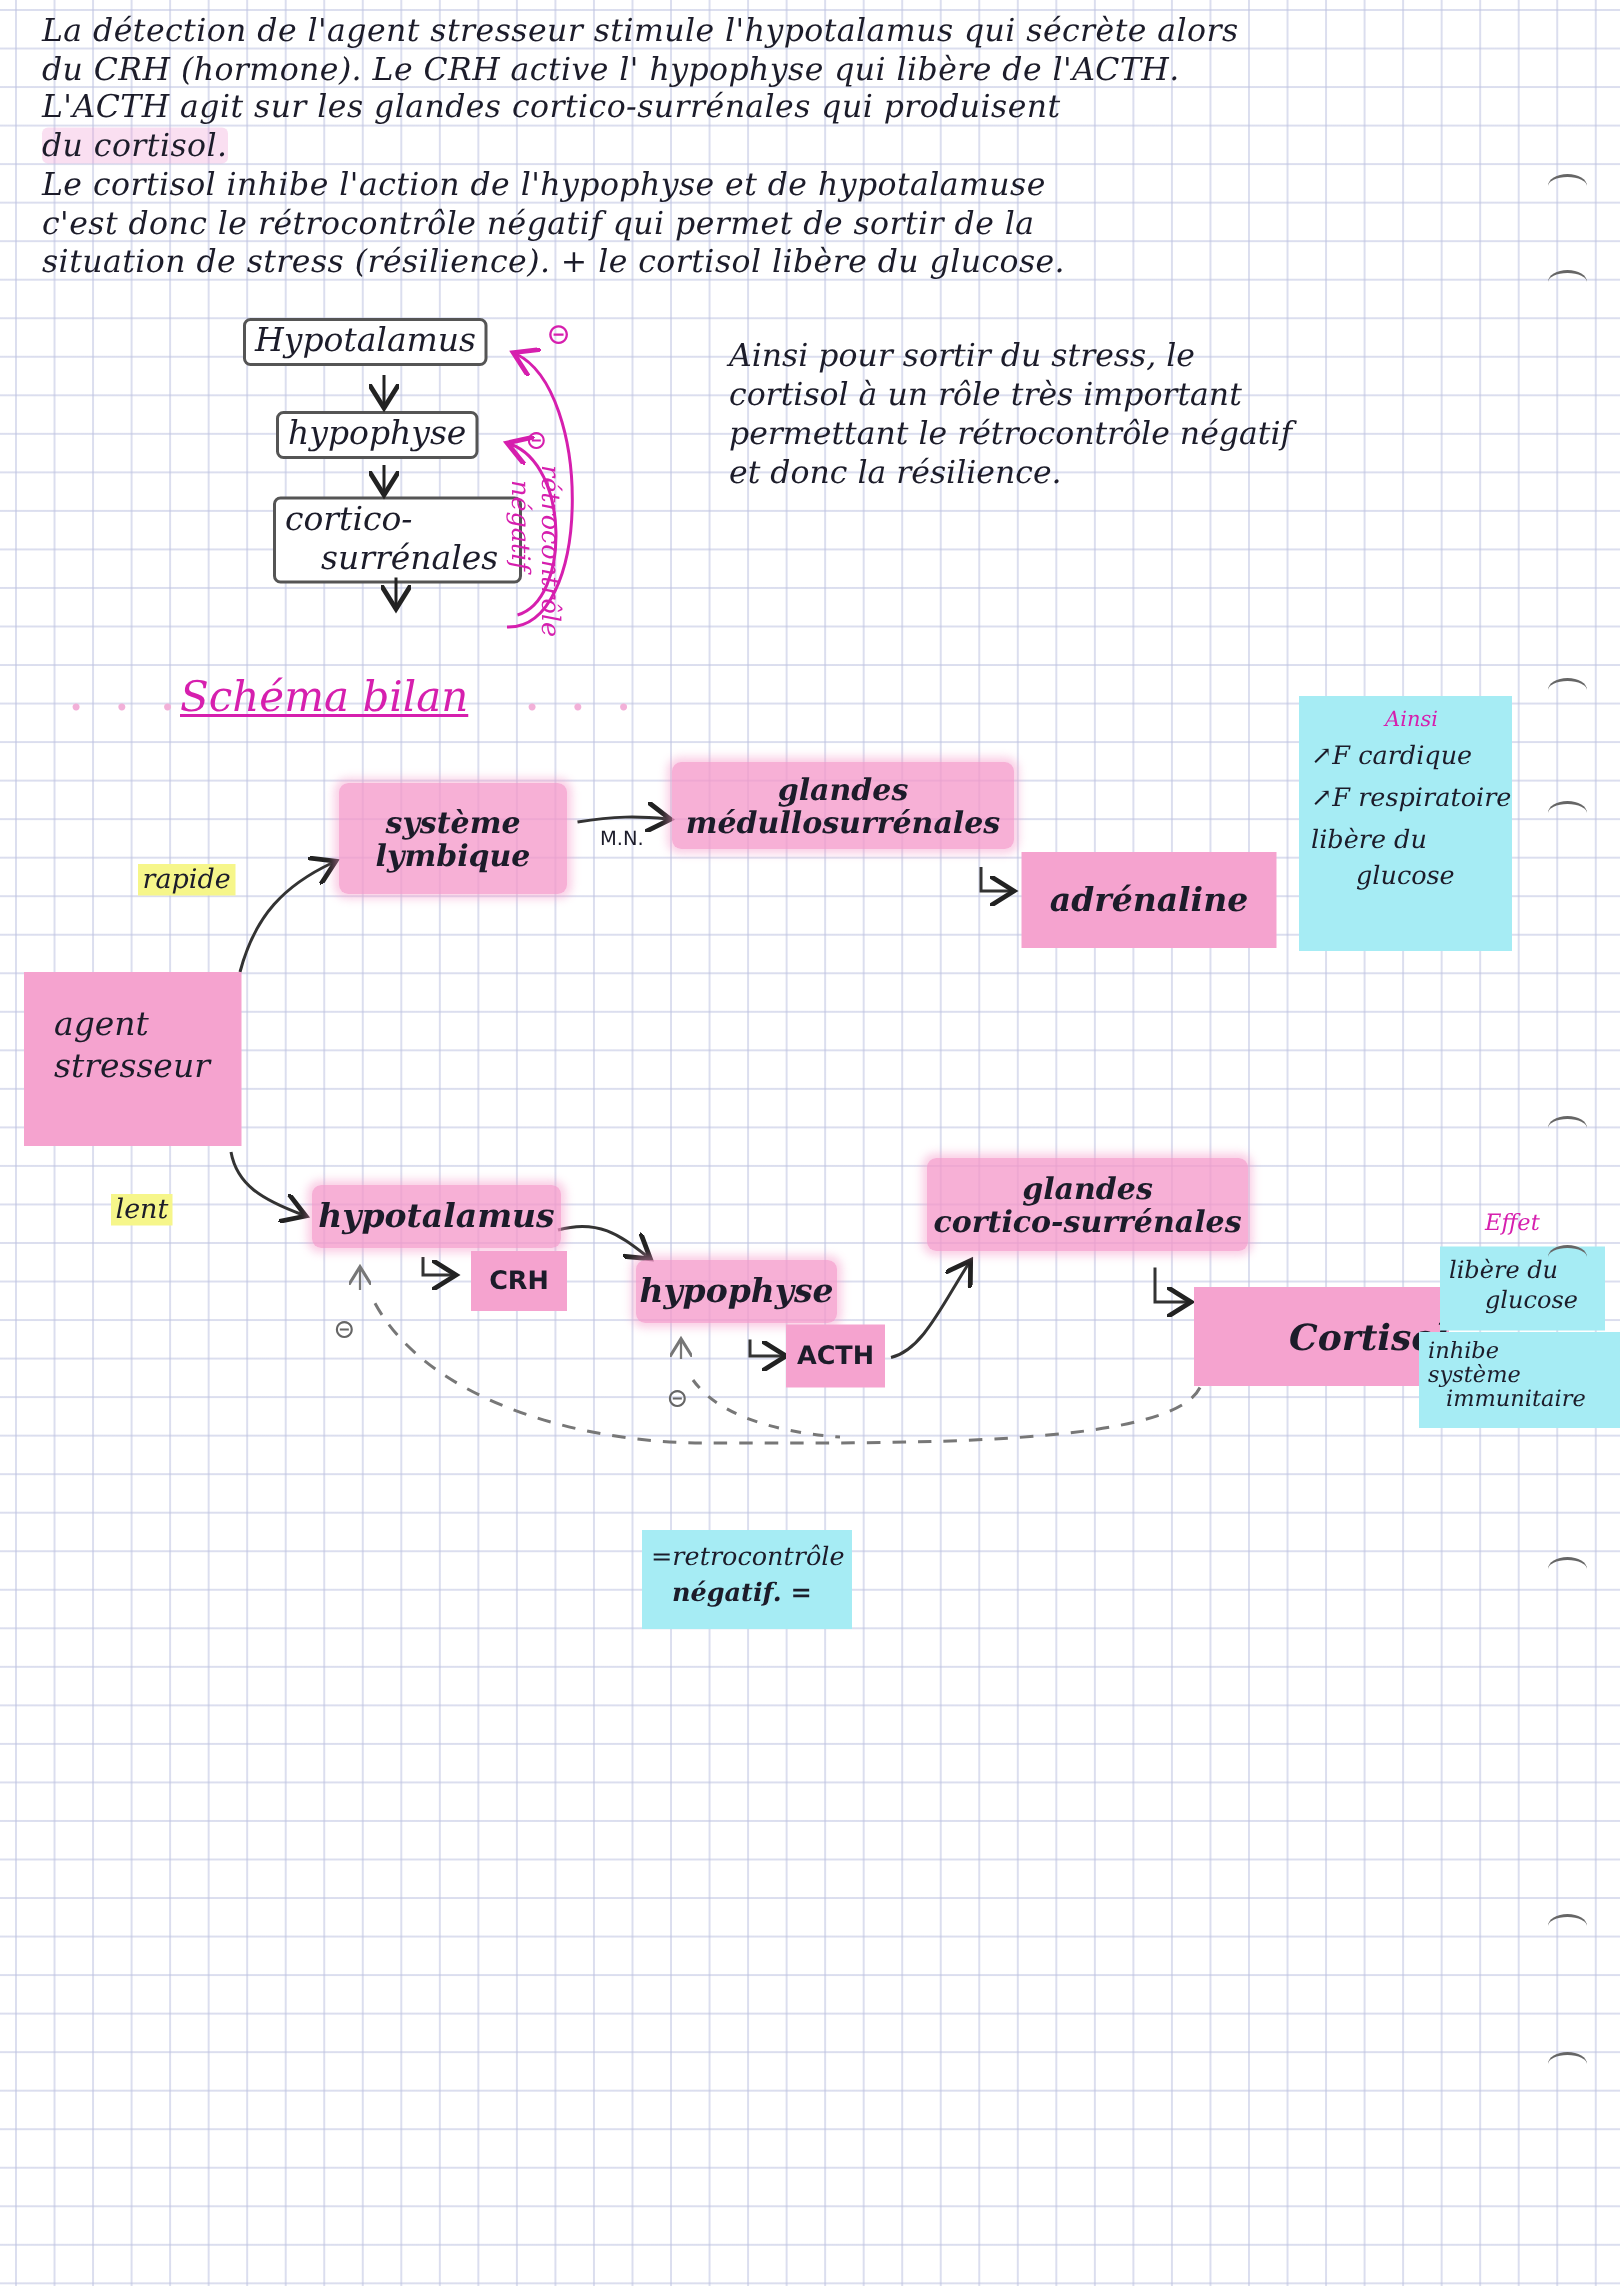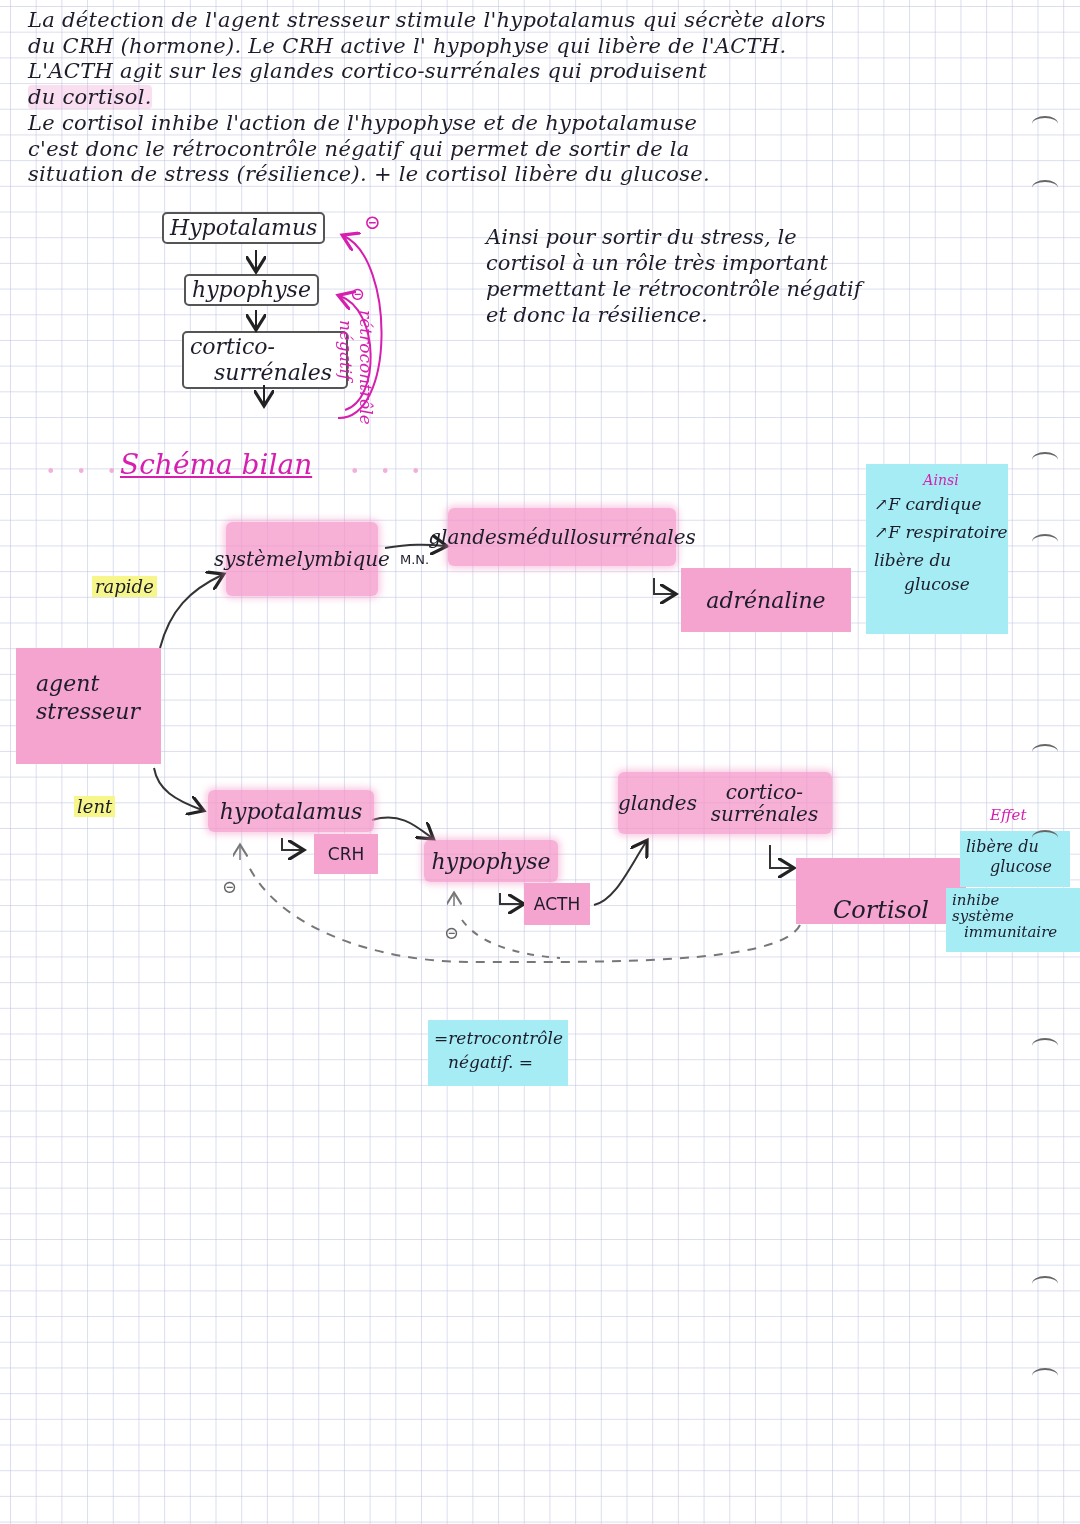--- a/index.html
+++ b/index.html
@@ -15,21 +15,21 @@
     color:#1c1c2a;
   }
   .abs { position:absolute; }
   .hand { font-family:"DejaVu Serif", serif; font-style:italic; }
   .para { left:28px; width:1010px; font-size:21px; line-height:25.7px; letter-spacing:0.3px; }
   .hl { background:rgba(240,150,210,0.30); border-radius:4px; }
   .box-outline { border:2px solid #555; border-radius:5px; padding:1px 6px; background:#fff; font-size:22px; line-height:26px; }
   .pink { background:#f5a3cf; }
   .pink-soft { background:rgba(244,150,200,0.75); border-radius:6px; box-shadow:0 0 6px 3px rgba(244,150,200,0.45); }
   .cyan { background:#a6ecf4; }
-  .centered { display:flex; flex-direction:row; align-items:center; justify-content:center; text-align:center; }
+  .centered { display:flex; flex-direction:column; align-items:center; justify-content:center; text-align:center;font-weight:bold; }
   .label-yellow { background:#f6f68a; padding:0 3px; }
   .magenta { color:#d61fae; }
   .holes { position:absolute; right:22px; width:26px; height:14px; border-top:2px solid #666; border-radius:50% 50% 0 0; }
   svg { position:absolute; left:0; top:0; overflow:visible; }
 </style>
 </head>
 <body>
 
 <div class="abs para hand" style="top:8px;">
   <div>La détection de l'agent stresseur stimule l'hypotalamus qui sécrète alors</div>
@@ -162,21 +162,21 @@
   <div>inhibe</div>
   <div>système</div>
   <div style="padding-left:12px;">immunitaire</div>
 </div>
 
 <div class="abs" style="left:222px; top:876px; color:#666; font-size:18px;">⊝</div>
 <div class="abs" style="left:444px; top:922px; color:#666; font-size:18px;">⊝</div>
 
 <div class="abs cyan hand" style="left:428px; top:1020px; width:140px; height:66px; font-size:17px; line-height:24px; padding:6px 0 0 6px; box-sizing:border-box;">
   <div>=retrocontrôle</div>
-  <div style="padding-left:14px;">négatif. =</div>
+  <div style="padding-left:14px;font-weight:bold;">négatif. =</div>
 </div>
 
 <div class="holes" style="top:116px;"></div>
 <div class="holes" style="top:180px;"></div>
 <div class="holes" style="top:452px;"></div>
 <div class="holes" style="top:534px;"></div>
 <div class="holes" style="top:744px;"></div>
 <div class="holes" style="top:830px;"></div>
 <div class="holes" style="top:1038px;"></div>
 <div class="holes" style="top:1276px;"></div>

